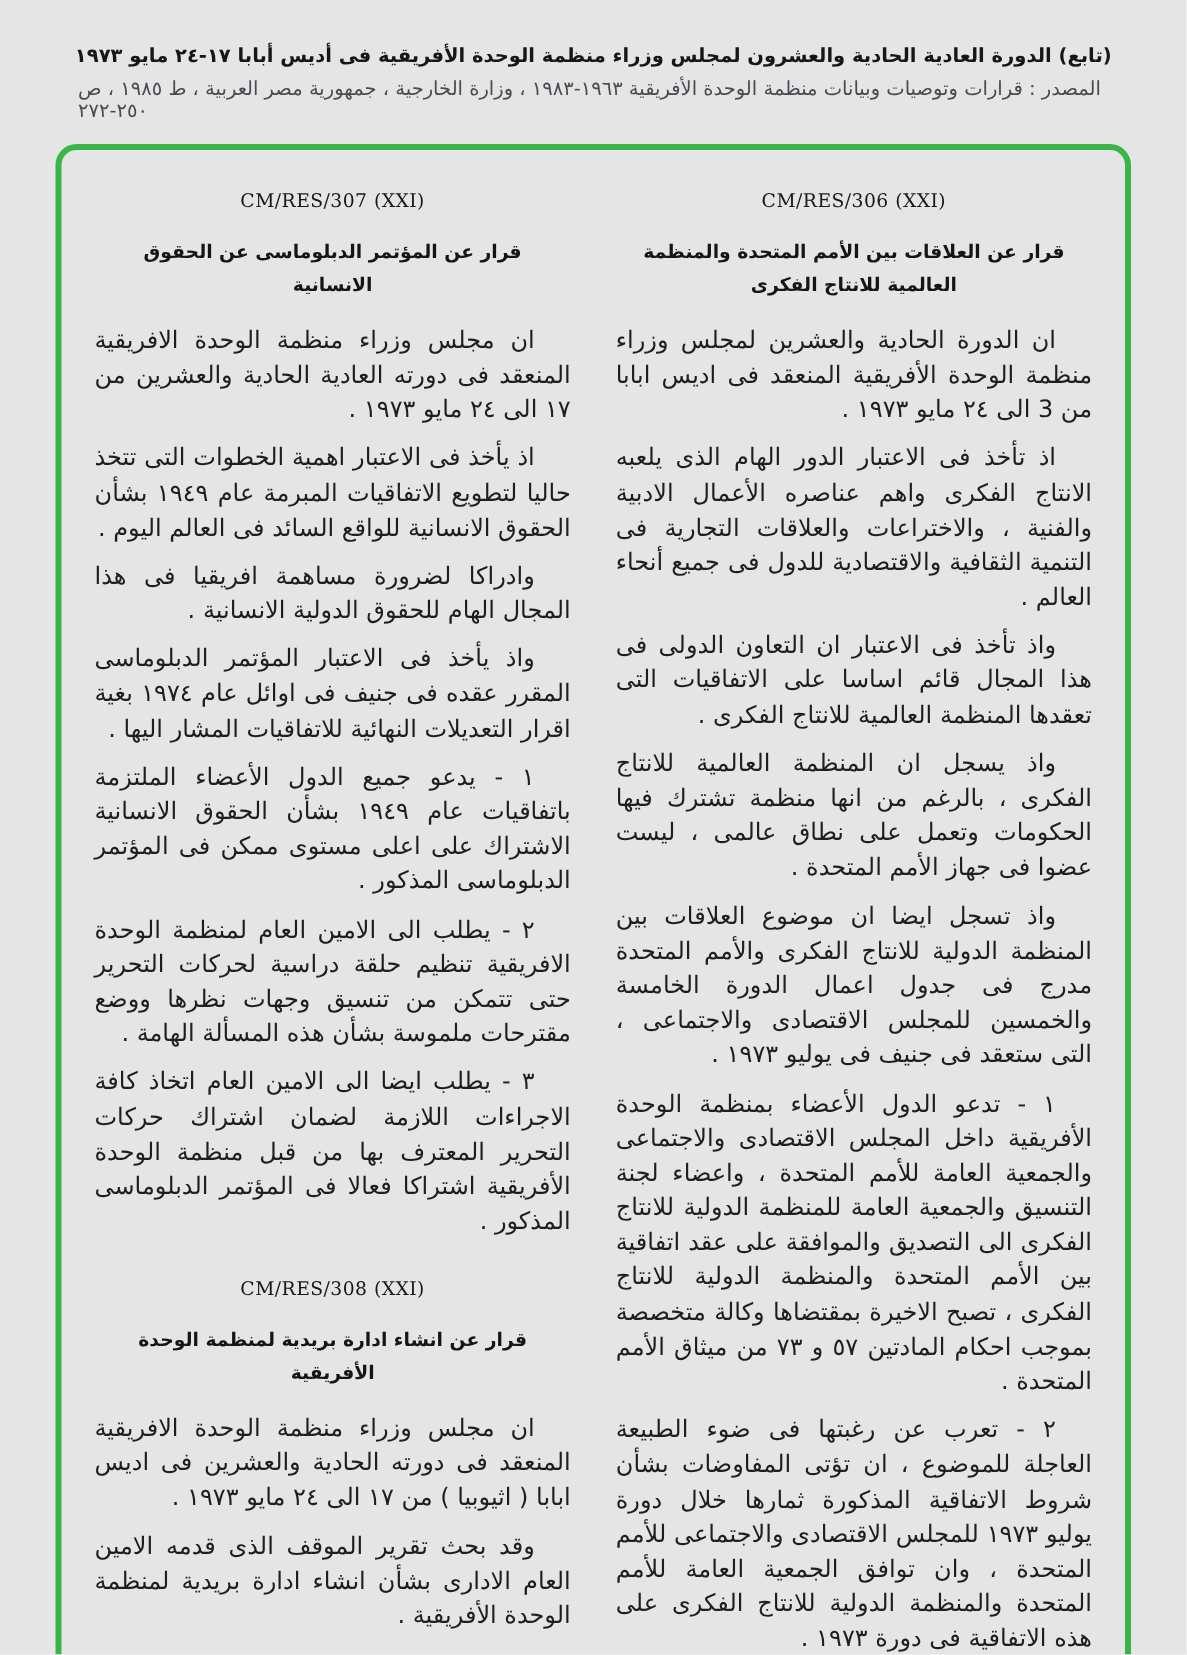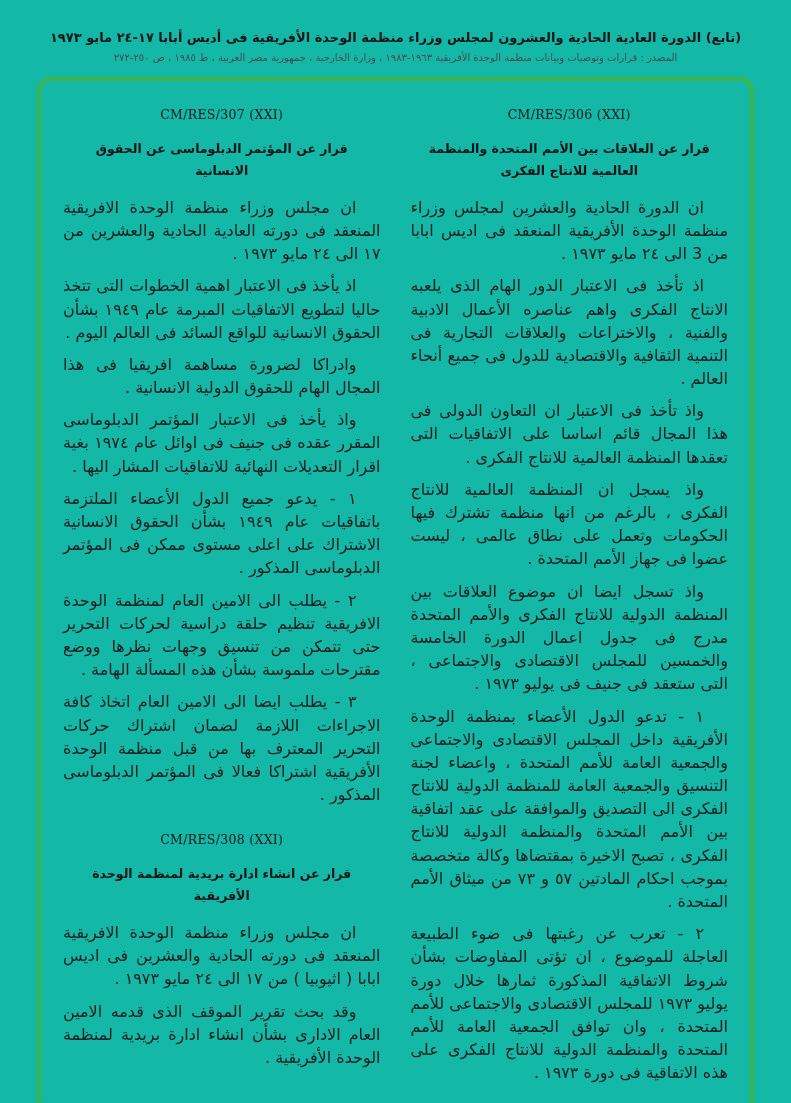--- a/index.html
+++ b/index.html
@@ -17,24 +17,24 @@
   }
   .doc-header {
     padding: 30px 46px 0;
     direction: rtl;
     text-align: center;
     font-weight: 700;
     font-size: 13px;
     color: #15151a;
   }
   .doc-source {
-    padding: 7px 38px 0;
+    padding: 7px 52px 0;
     direction: rtl;
-    text-align: center;
-    font-size: 10px;
+    text-align: left;
+    font-size: 13px;
     color: #4a4a52;
   }
   .frame {
     margin: 14px 37px 0;
     border: 4px solid #3bb54a;
     border-radius: 14px;
     padding: 22px 22px 16px;
     min-height: 905px;
   }
   .cols {
@@ -75,21 +75,21 @@
     text-align: center;
     font-size: 13px;
     font-weight: 700;
     margin-top: 12px;
     color: #222;
   }
 </style>
 </head>
 <body>
 
-<div class="page" style="background: #14b8a6;">
+<div class="page" style="background: #e5e5e5;">
 
   <div class="doc-header">(تابع) الدورة العادية الحادية والعشرون لمجلس وزراء منظمة الوحدة الأفريقية فى أديس أبابا ١٧-٢٤ مايو ١٩٧٣</div>
   <div class="doc-source">المصدر : قرارات وتوصيات وبيانات منظمة الوحدة الأفريقية ١٩٦٣-١٩٨٣ ، وزارة الخارجية ، جمهورية مصر العربية ، ط ١٩٨٥ ، ص ٢٥٠-٢٧٢</div>
 
   <div class="frame" style="border-color: rgb(59, 181, 74);">
     <div class="cols">
 
       <section class="col">
         <article>
           <div class="ref">CM/RES/306 (XXI)</div>

